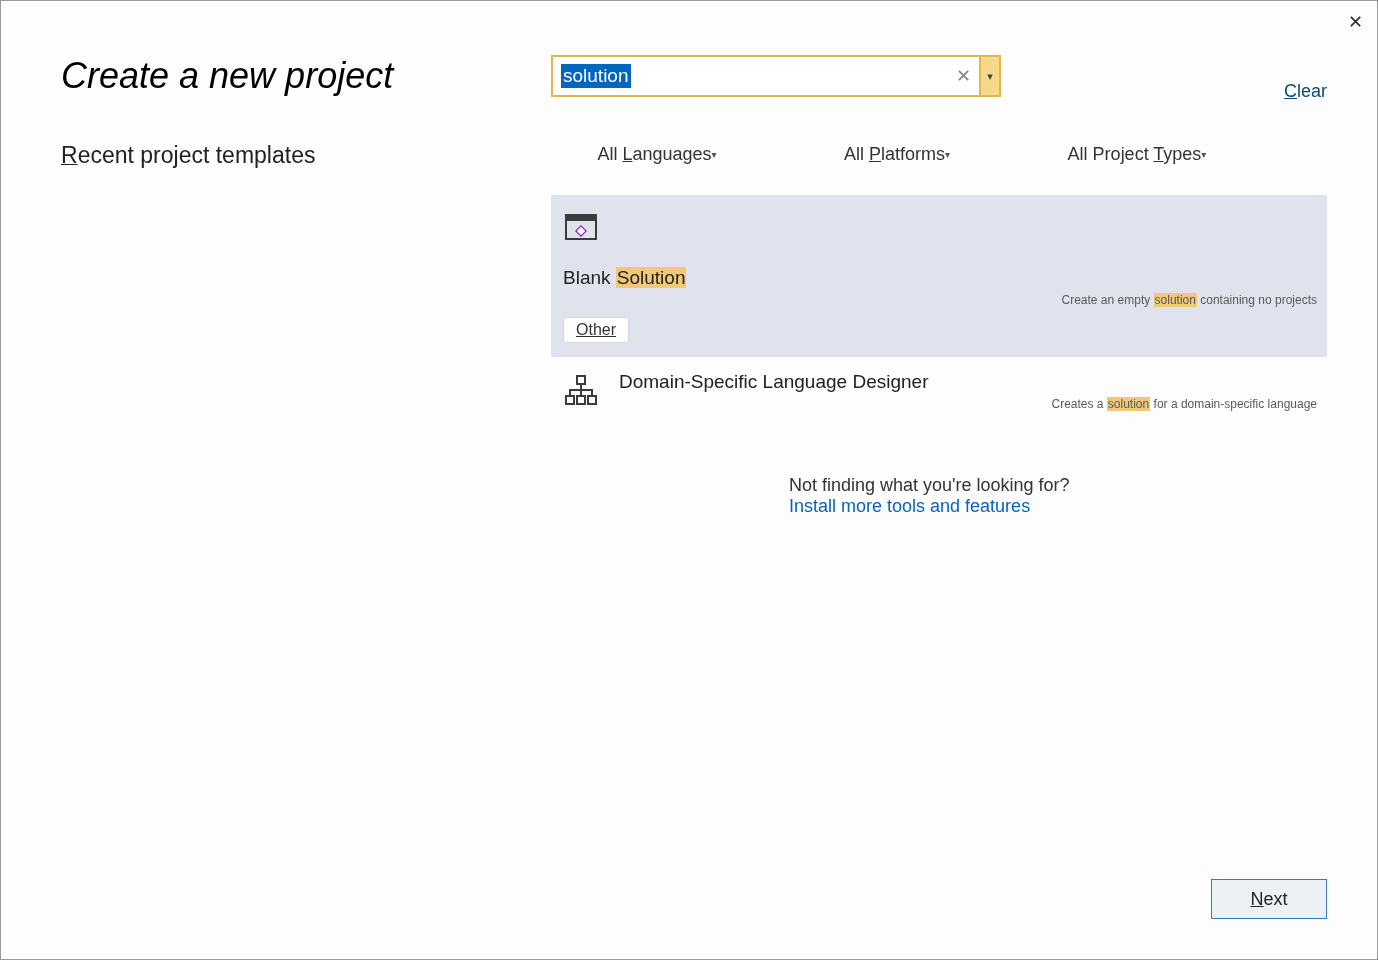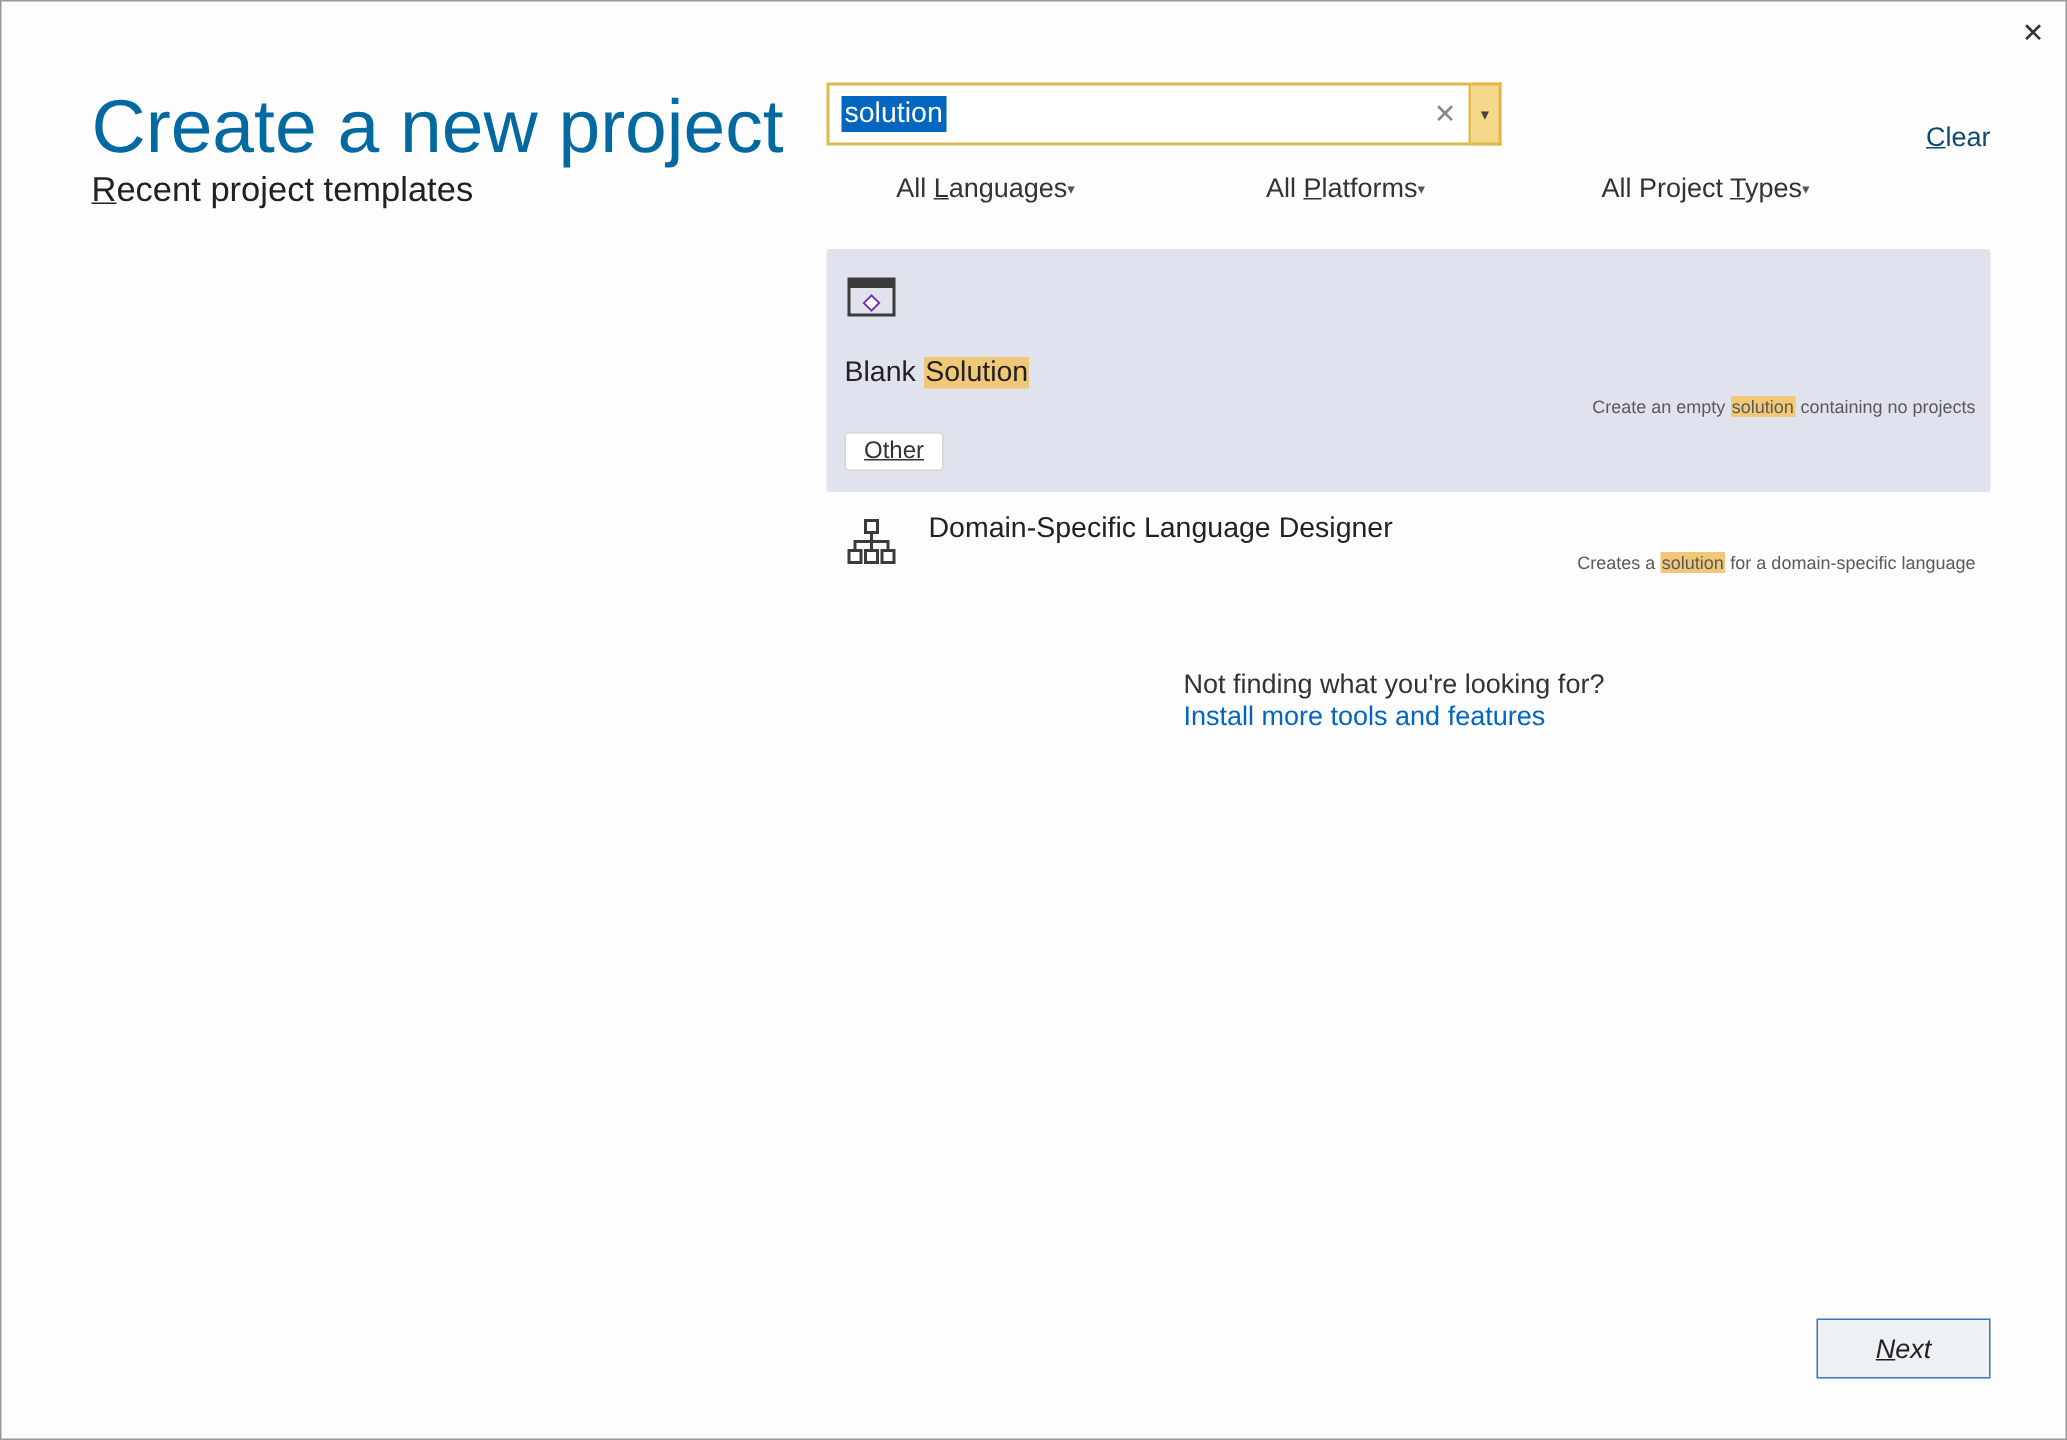--- a/index.html
+++ b/index.html
@@ -26,24 +26,25 @@
     color: #333;
     cursor: pointer;
     font-family: Arial, sans-serif;
   }
   .header-row {
     display: flex;
     align-items: flex-start;
     margin-top: 40px;
   }
   .title {
-    font-size: 50px;
+    font-size: 36px;
     font-weight: 400;
-    color: #0369a1;
+    color: #000000;
     flex: 0 0 480px;
+    font-style: italic;
   }
   .search-col {
     flex: 1;
     display: flex;
     align-items: center;
     gap: 0;
     padding-left: 10px;
   }
   .search-wrap {
     display: flex;
@@ -85,20 +86,21 @@
   .clear-link {
     margin-left: auto;
     margin-top: 26px;
     color: #0c4a6e;
     font-size: 18px;
     cursor: pointer;
   }
   .clear-link .ul { text-decoration: underline; }
   .body-row {
     display: flex;
+    margin-top: 40px;
   }
   .recent-col {
     flex: 0 0 480px;
   }
   .recent-title {
     font-size: 23px;
     color: #222;
   }
   .recent-title .ul, .title .ul { text-decoration: underline; text-decoration-thickness:1px; }
   .right-col {
@@ -173,21 +175,20 @@
     bottom:40px;
   }
   .next-btn {
     width:116px;
     height:40px;
     border:1px solid #3a77c2;
     background:#eef1f3;
     font-size:18px;
     color:#222;
     cursor:pointer;
-    font-style:italic;
   }
   .next-btn .ul { text-decoration: underline; text-decoration-thickness:1px; }
 </style>
 </head>
 <body>
 
 <div class="window">
 
   <div class="close-x">✕</div>
 

